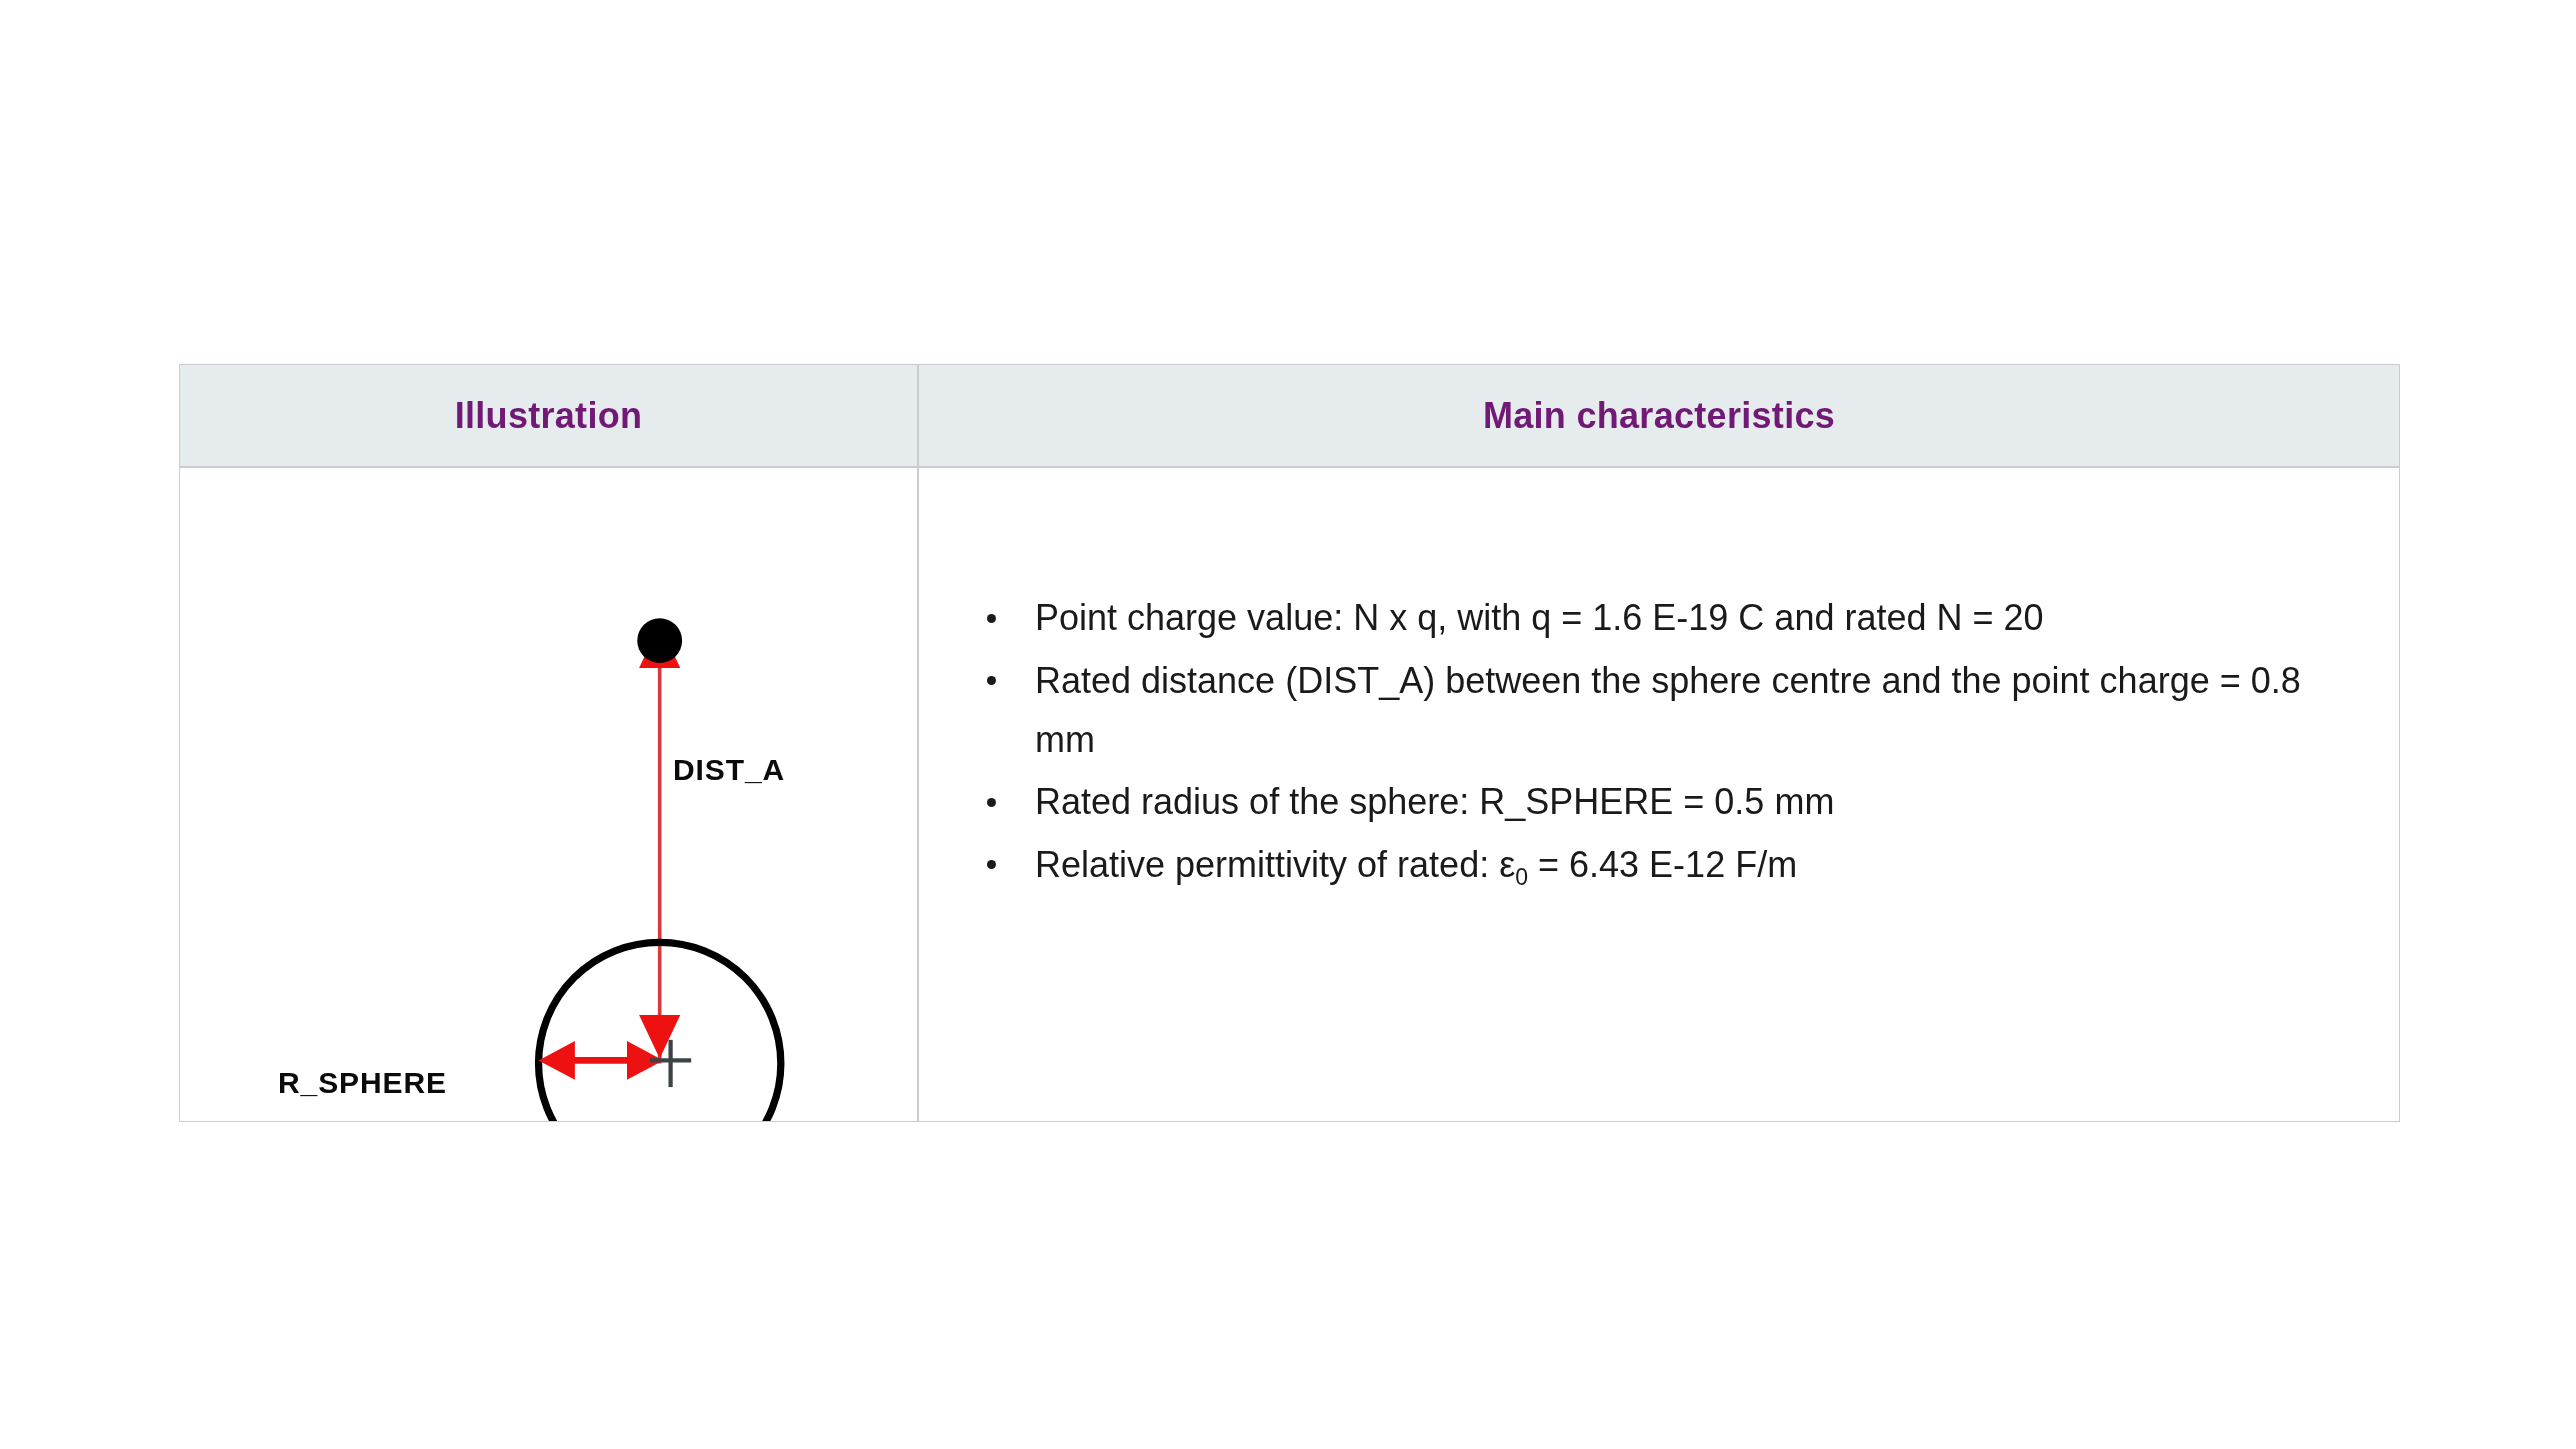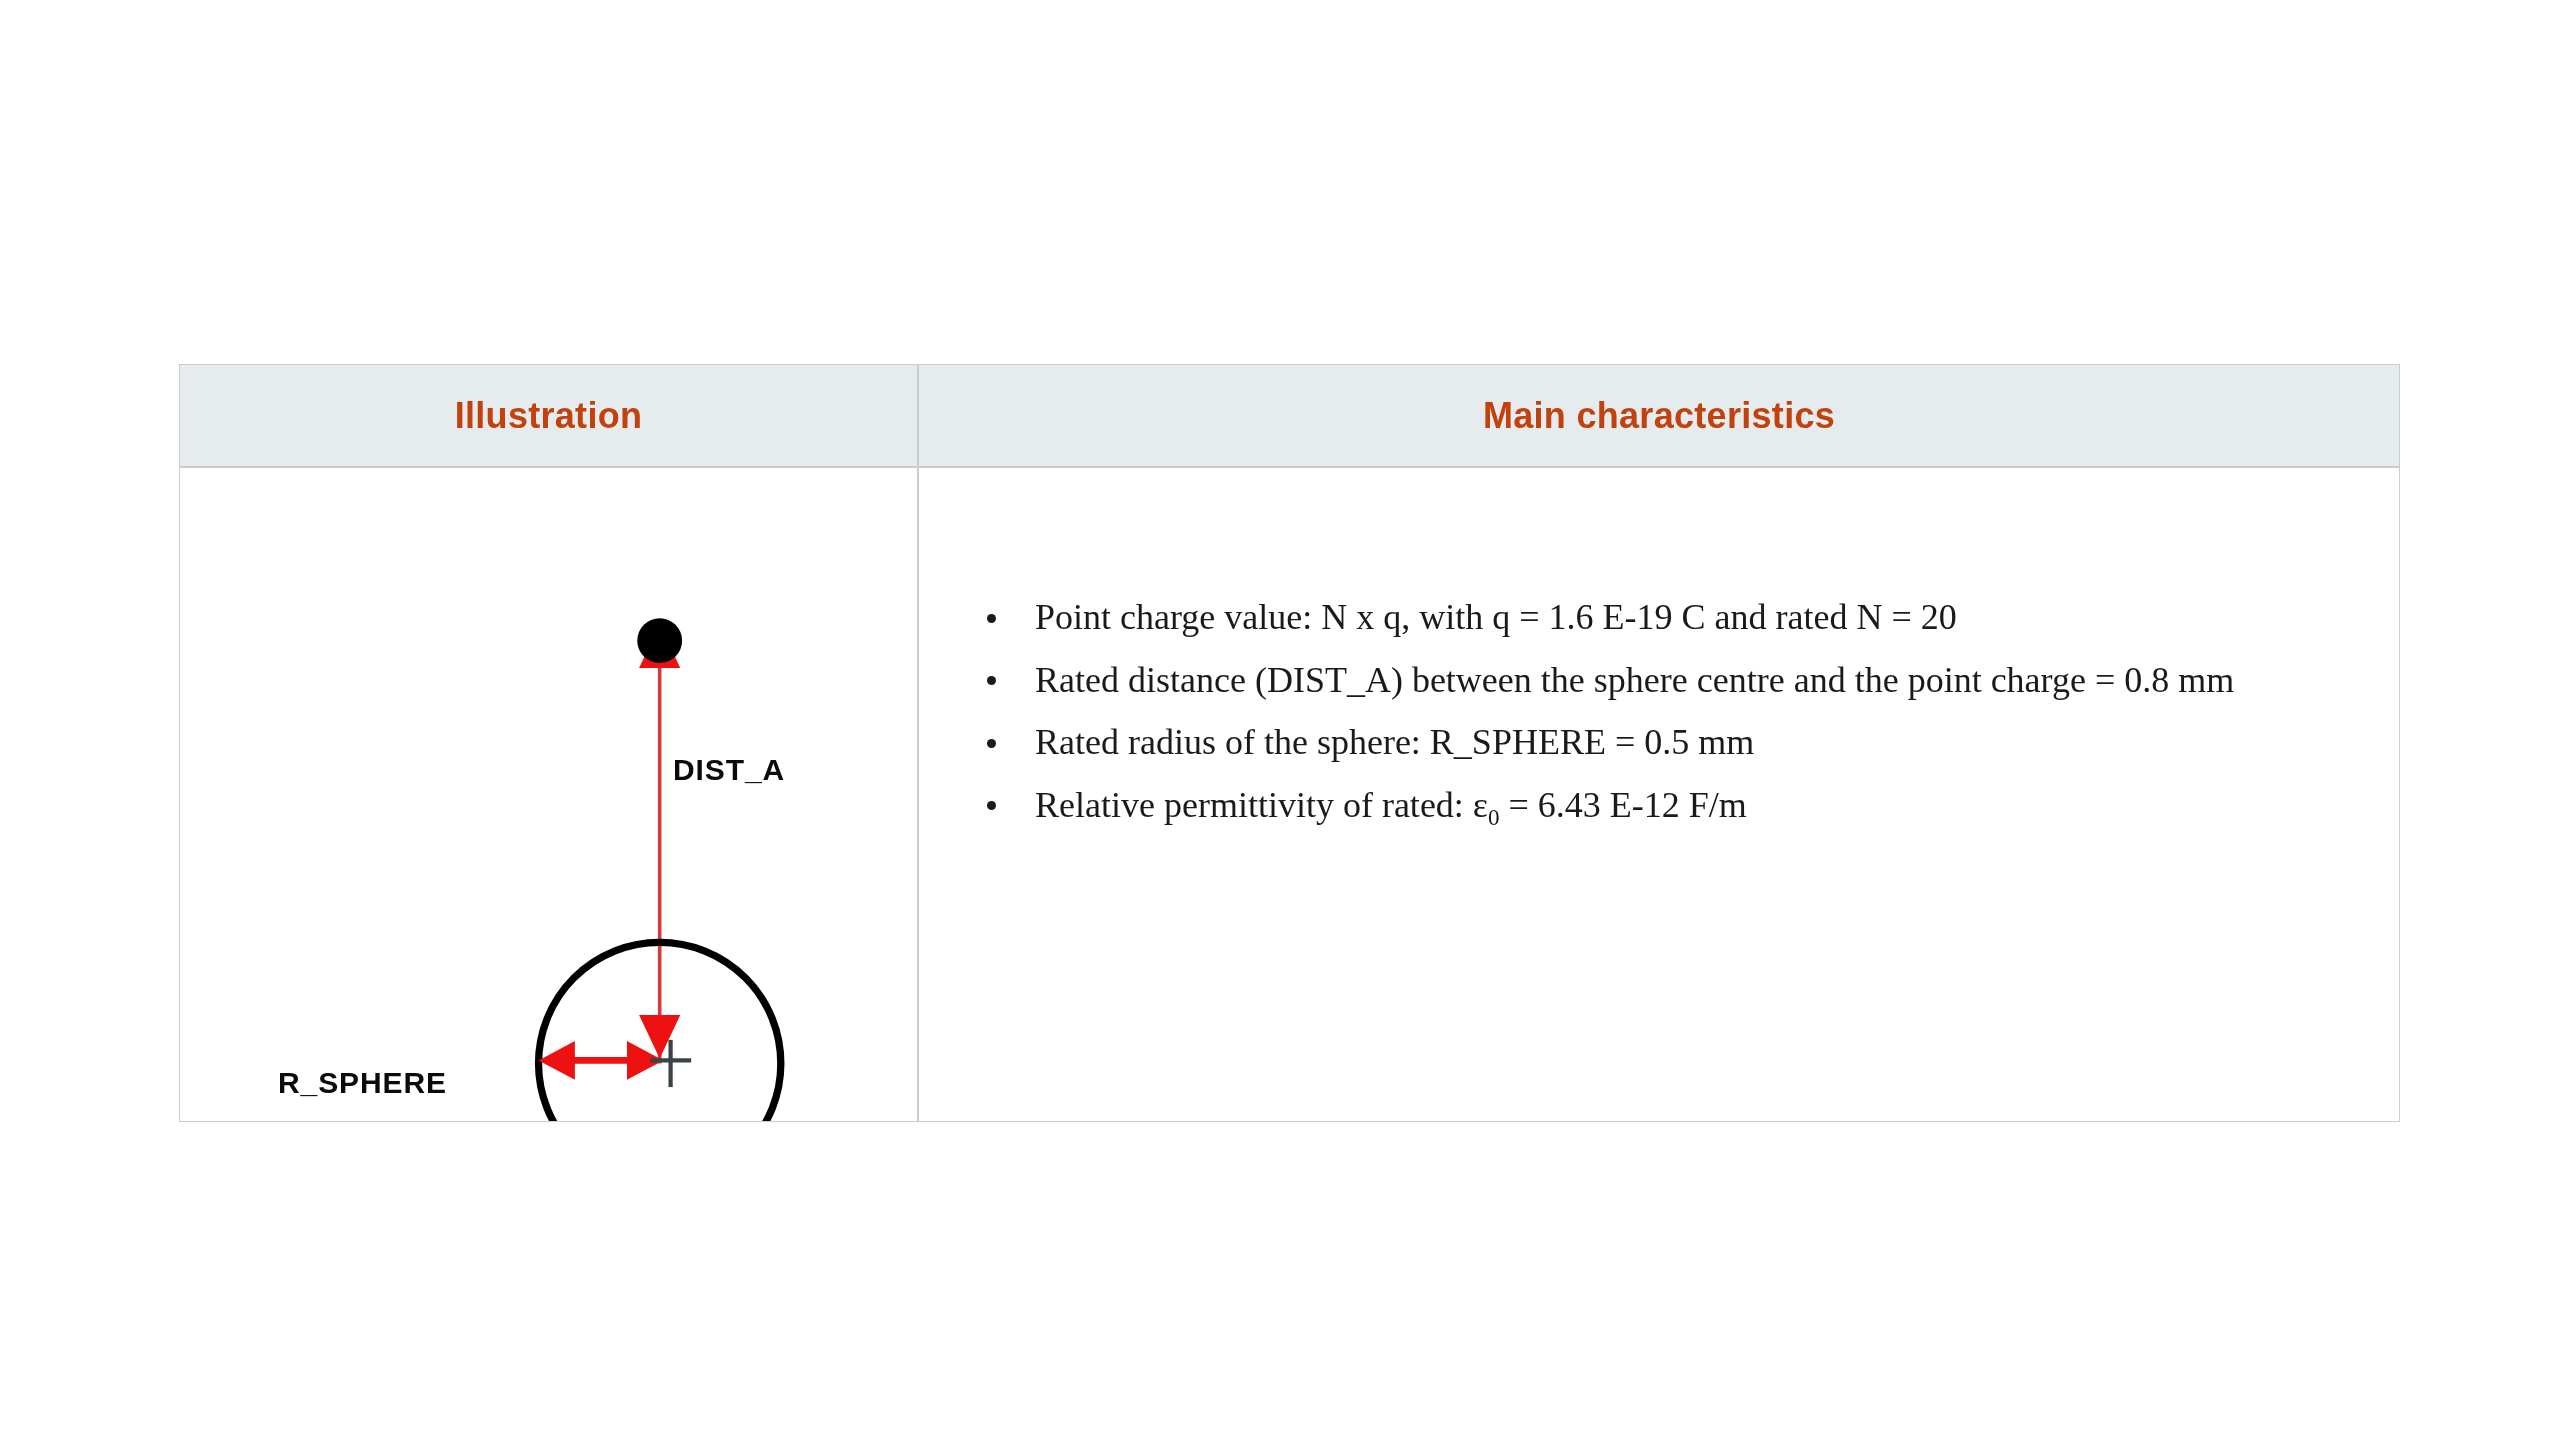--- a/index.html
+++ b/index.html
@@ -49,21 +49,21 @@
     text-align: center;
     vertical-align: middle;
   }
 
   .col-illustration { width: 738px; }
   .col-characteristics { width: 1480px; }
 
   .th-text {
     font-size: 36px;
     font-weight: bold;
-    color: #c2410c;
+    color: #701a75;
     letter-spacing: 0.3px;
     line-height: 1.1;
     display: block;
   }
 
   
   .illustration-cell {
     height: 653px;
     position: relative;
   }
@@ -99,21 +99,20 @@
   
   .characteristics-cell {
     height: 653px;
     position: relative;
   }
 
   .bullet-list {
     list-style: none;
     margin: 0;
     padding: 120px 91px 0 61px;
-    font-family: Liberation Serif, serif;
   }
 
   .bullet-item {
     position: relative;
     padding-left: 55px;
     margin: 0 0 3.6px 0;
     font-size: 36px;
     line-height: 59px;
     color: #1a1a1a;
     font-weight: 400;

